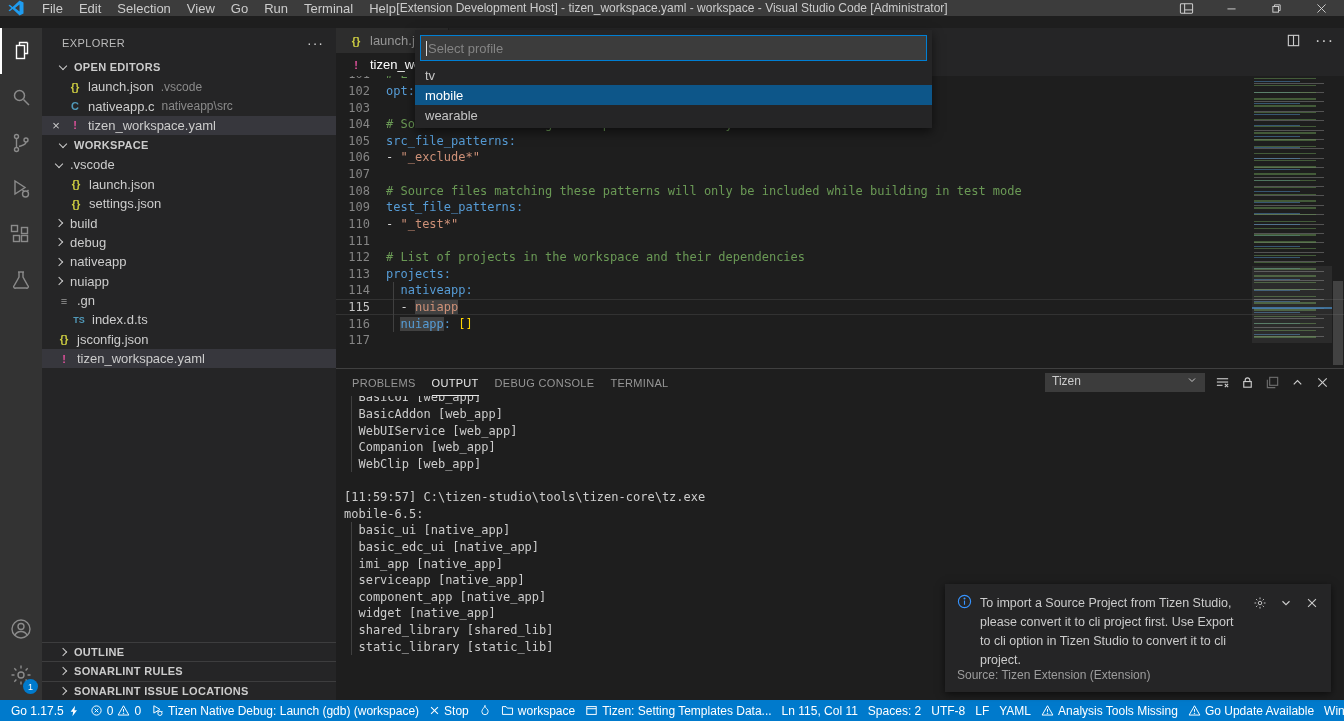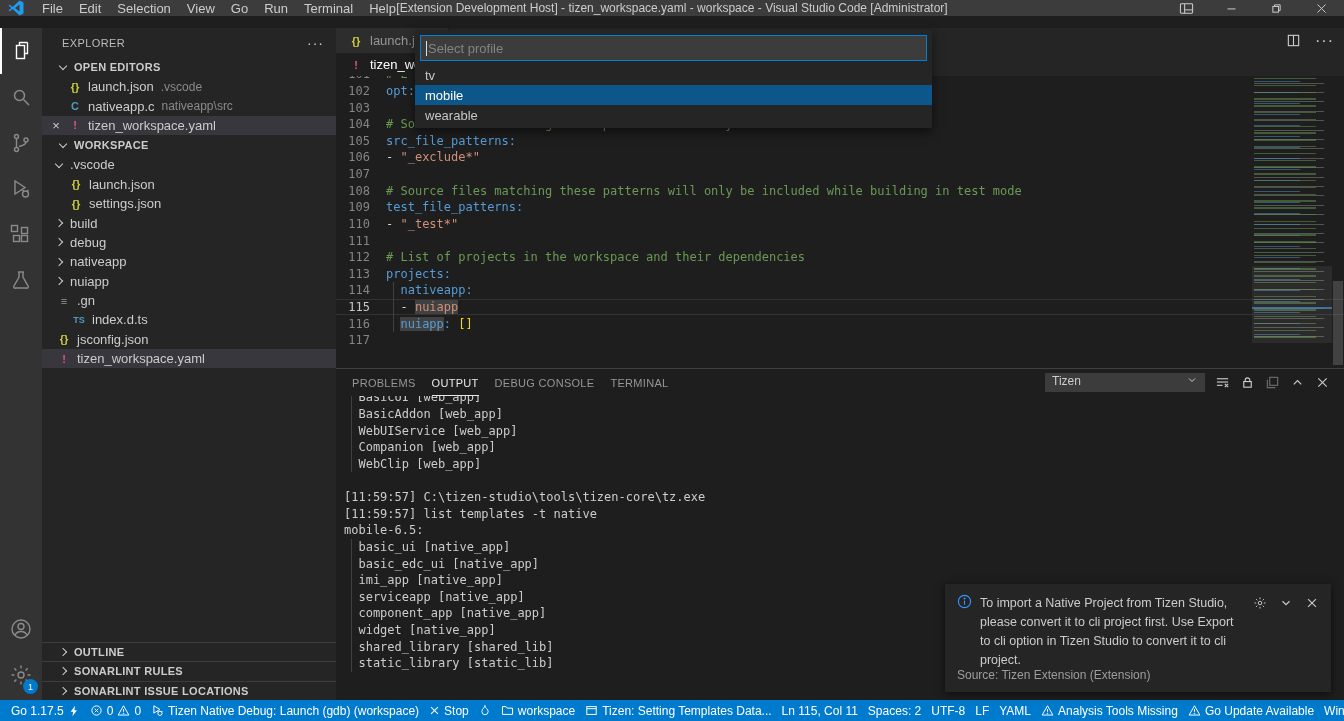--- a/index.html
+++ b/index.html
@@ -428,21 +428,20 @@
     </div>
     <div class="output-wrap">
       <div class="output" id="output-lines">
           <div class="out-line"><span class="oguide"></span><span>  BasicUI [web_app]</span></div>
           <div class="out-line"><span class="oguide"></span><span>  BasicAddon [web_app]</span></div>
           <div class="out-line"><span class="oguide"></span><span>  WebUIService [web_app]</span></div>
           <div class="out-line"><span class="oguide"></span><span>  Companion [web_app]</span></div>
           <div class="out-line"><span class="oguide"></span><span>  WebClip [web_app]</span></div>
           <div class="out-line"><span></span></div>
           <div class="out-line"><span>[11:59:57] C:\tizen-studio\tools\tizen-core\tz.exe</span></div>
-          <div class="out-line"><span>[11:59:57] list templates -t native</span></div>
           <div class="out-line"><span>mobile-6.5:</span></div>
           <div class="out-line"><span class="oguide"></span><span>  basic_ui [native_app]</span></div>
           <div class="out-line"><span class="oguide"></span><span>  basic_edc_ui [native_app]</span></div>
           <div class="out-line"><span class="oguide"></span><span>  imi_app [native_app]</span></div>
           <div class="out-line"><span class="oguide"></span><span>  serviceapp [native_app]</span></div>
           <div class="out-line"><span class="oguide"></span><span>  component_app [native_app]</span></div>
           <div class="out-line"><span class="oguide"></span><span>  widget [native_app]</span></div>
           <div class="out-line"><span class="oguide"></span><span>  shared_library [shared_lib]</span></div>
           <div class="out-line"><span class="oguide"></span><span>  static_library [static_lib]</span></div>
         </div>
@@ -464,21 +463,21 @@
 
 <div class="toast">
   <div class="toast-main">
     <span class="info-i">
       <svg width="15" height="15" viewBox="0 0 16 16" fill="none" stroke="currentColor" stroke-width="1.2">
           <circle cx="8" cy="8" r="6.5"></circle>
           <line x1="8" y1="7" x2="8" y2="11.5"></line>
           <circle cx="8" cy="4.8" r="0.5" fill="currentColor"></circle>
         </svg>
     </span>
-    <div class="toast-msg">To import a Native Project from Tizen Studio, please convert it to cli project first. Use Export to cli option in Tizen Studio to convert it to cli project.</div>
+    <div class="toast-msg">To import a Source Project from Tizen Studio, please convert it to cli project first. Use Export to cli option in Tizen Studio to convert it to cli project.</div>
     <div class="toast-actions">
       <span>
         <svg width="14" height="14" viewBox="0 0 24 24" fill="none" stroke="currentColor" stroke-width="1.6">
             <circle cx="12" cy="12" r="3"></circle>
             <path d="M12 2.5v3M12 18.5v3M2.5 12h3M18.5 12h3M5.3 5.3l2.1 2.1M16.6 16.6l2.1 2.1M18.7 5.3l-2.1 2.1M7.4 16.6l-2.1 2.1"></path>
           </svg>
       </span>
       <span>
         <svg width="14" height="14" viewBox="0 0 16 16" fill="none" stroke="currentColor" stroke-width="1.3">
             <polyline points="4,6 8,10 12,6"></polyline>

